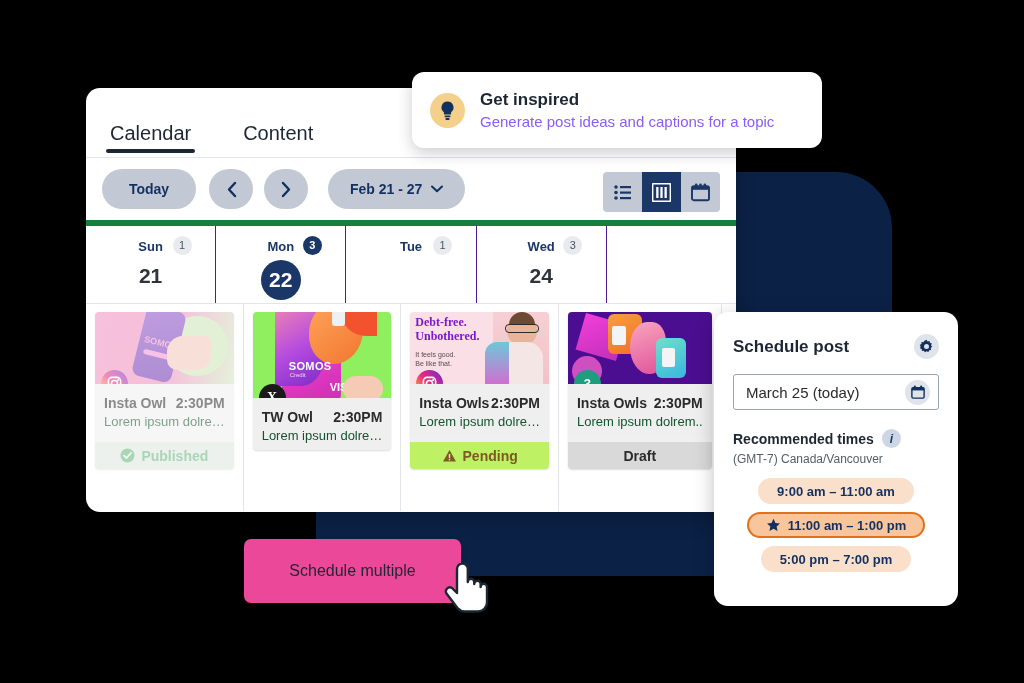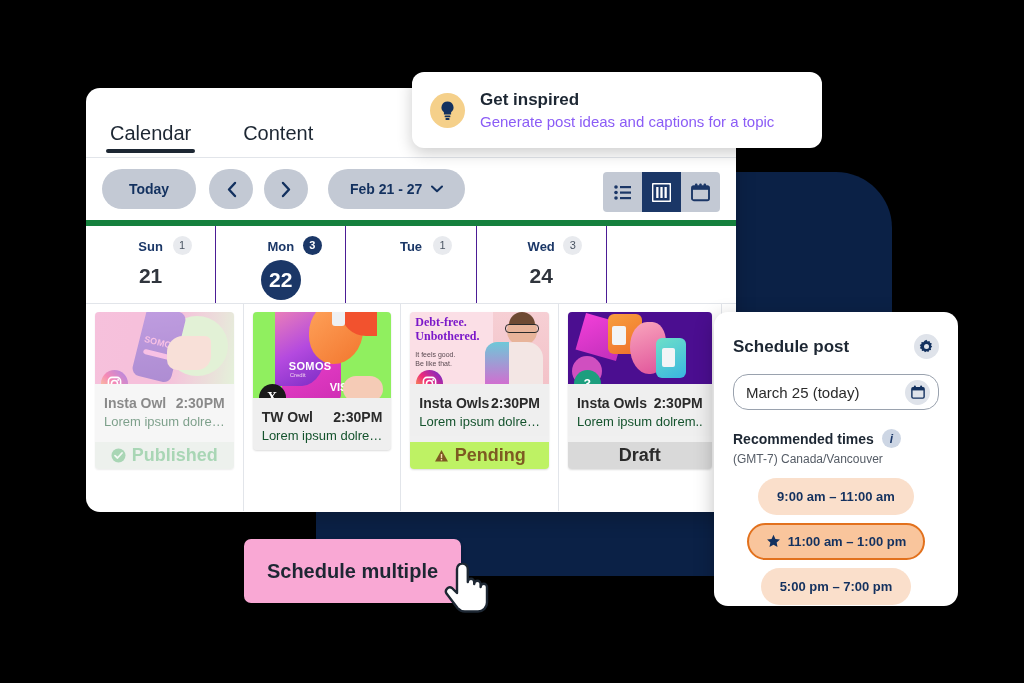--- a/index.html
+++ b/index.html
@@ -170,21 +170,21 @@
   }
   .post-row2 {
     margin-top: 3px; font-size: 13px; color: #14532d;
     white-space: nowrap; overflow: hidden;
   }
   .status {
     margin-top: 6px;
     height: 27px;
     display: flex; align-items: center; justify-content: center;
     gap: 6px;
-    font-size: 18px; font-weight: bold;
+    font-size: 14px; font-weight: bold;
   }
   .st-published { background: #dfe6e0; color: #63b67a; }
   .st-pending   { background: #bef264; color: #7d5a22; }
   .st-draft     { background: #d9d9d9; color: #2b2b2b; }
 
   
   .inspire {
     position: absolute;
     left: 412px; top: 72px;
     width: 410px; height: 76px;
@@ -220,21 +220,21 @@
   .icon-circle {
     width: 25px; height: 25px; border-radius: 50%;
     background: #dfe3ea;
     display: flex; align-items: center; justify-content: center;
     cursor: pointer;
   }
   .date-input {
     margin-top: 15px;
     height: 36px;
     border: 1px solid #9aa2ae;
-    border-radius: 15px;
+    border-radius: 3px;
     display: flex; align-items: center; justify-content: space-between;
     padding: 0 8px 0 12px;
     cursor: text;
   }
   .date-val { font-size: 15px; color: #2b2b2b; }
   .rec-head {
     margin-top: 19px;
     display: flex; align-items: center; gap: 8px;
   }
   .rec-title { font-size: 14px; font-weight: bold; color: #1d2733; }
@@ -245,43 +245,43 @@
     display: flex; align-items: center; justify-content: center;
     cursor: pointer;
   }
   .tz { margin-top: 4px; font-size: 12px; color: #555c66; }
   .times { margin-top: 12px; display: flex; flex-direction: column; align-items: center; gap: 8px; }
   .time-pill {
     background: #fadfcb;
     color: #13315f;
     font-size: 13px; font-weight: bold;
     border-radius: 999px;
-    height: 37px;
+    height: 26px;
     display: flex; align-items: center; 
     gap: 7px;
     padding: 0 19px;
     cursor: pointer;
     white-space: nowrap;
   }
   .time-pill.selected {
     background: #f9c59c;
     border: 2px solid #e2711d;
     padding: 0 17px;
   }
 
   
   .sched-multi {
     position: absolute;
     left: 244px; top: 539px;
     width: 217px; height: 64px;
-    background: #f9a8d4;
+    background: #ec4899;
     border: none;
     border-radius: 7px;
     color: #1d2733;
-    font-size: 20px; font-weight: bold;
+    font-size: 16px; font-weight: normal;
     font-family: "Liberation Sans", sans-serif;
     cursor: pointer;
     box-shadow: 0 2px 4px rgba(0,0,0,0.25);
   }
   .cursor-hand {
     position: absolute;
     left: 443px; top: 563px;
     width: 56px; height: 56px;
     pointer-events: none;
   }

